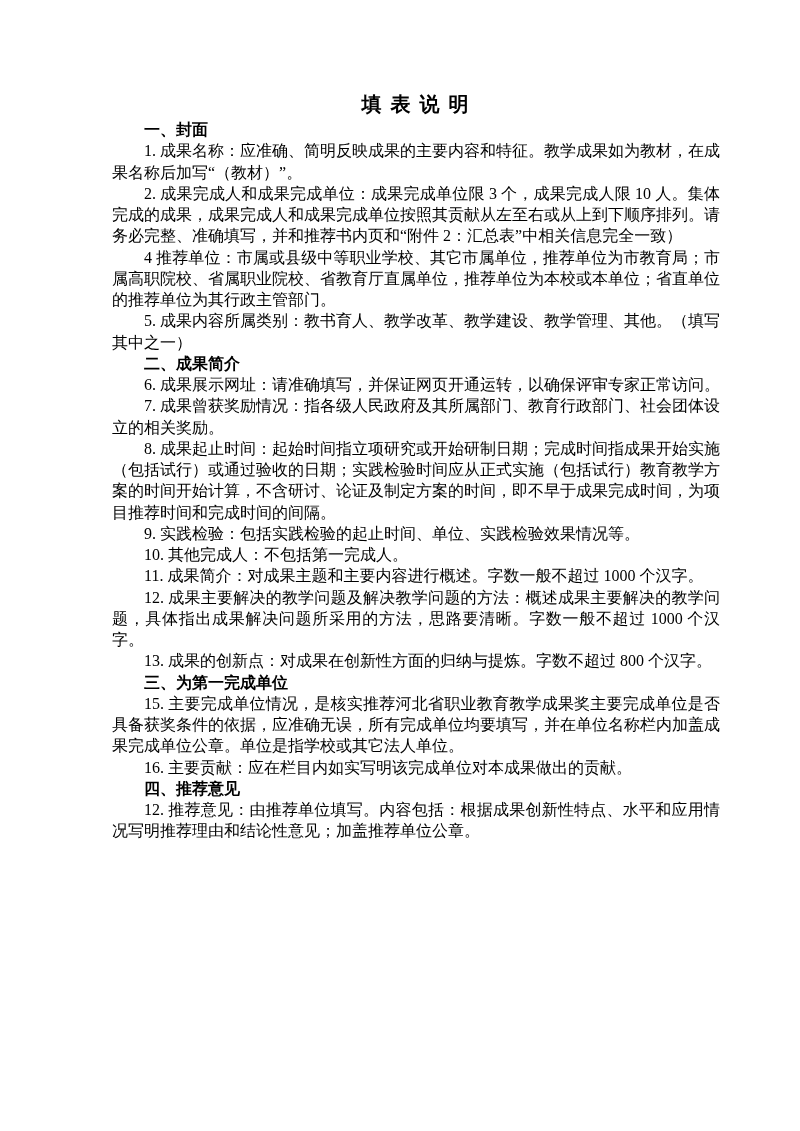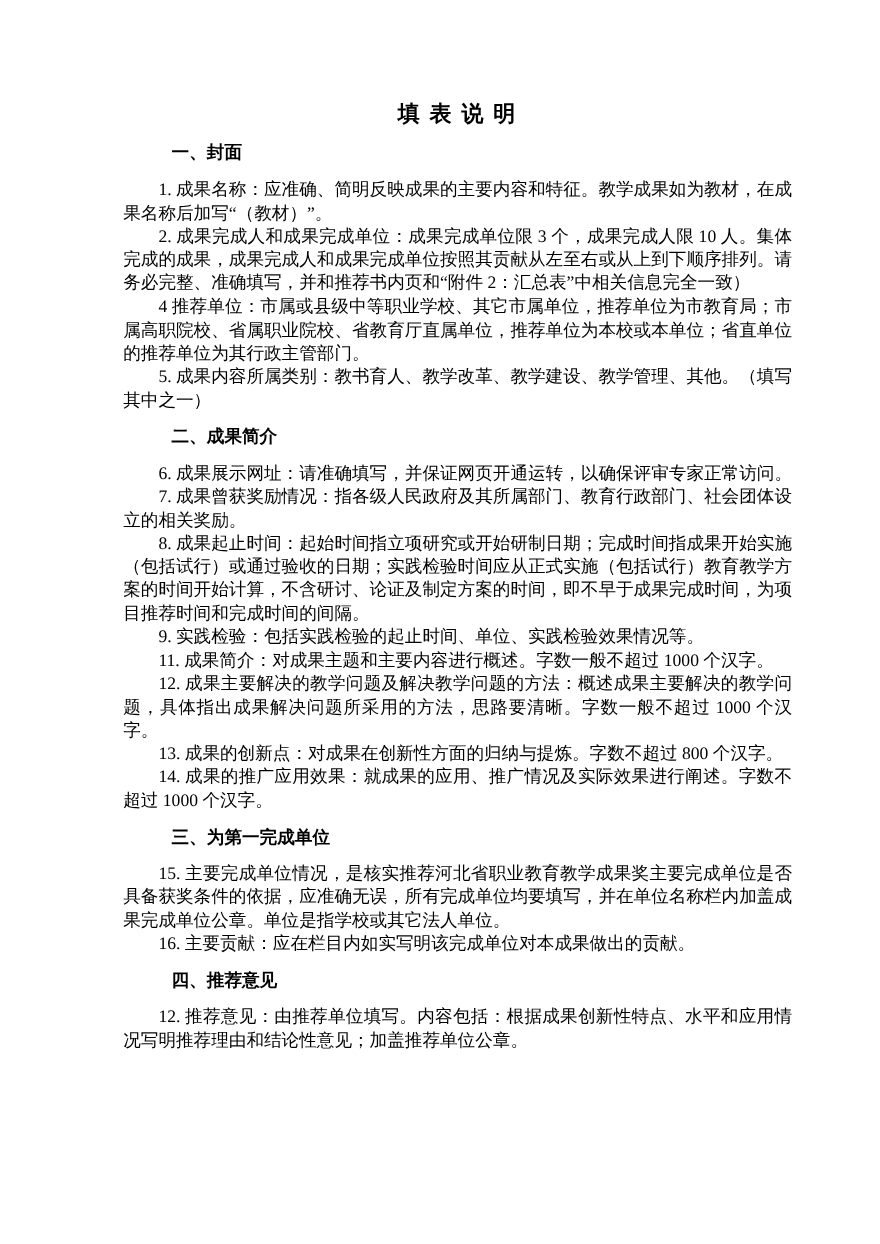--- a/index.html
+++ b/index.html
@@ -30,21 +30,21 @@
   .para {
     margin: 0;
     text-indent: 2em;
     text-align: justify;
     word-break: break-all;
   }
   .sec-heading {
     font-size: 16px;
     line-height: 21.25px;
     font-weight: bold;
-    margin: 12px;
+    margin: 0;
     text-indent: 2em;
   }
 </style>
 </head>
 <body>
 
 <main class="page">
 
   <h1 class="doc-title">填 表 说 明</h1>
 
@@ -53,24 +53,24 @@
   <p class="para">1. 成果名称：应准确、简明反映成果的主要内容和特征。教学成果如为教材，在成果名称后加写“（教材）”。</p>
   <p class="para">2. 成果完成人和成果完成单位：成果完成单位限 3 个，成果完成人限 10 人。集体完成的成果，成果完成人和成果完成单位按照其贡献从左至右或从上到下顺序排列。请务必完整、准确填写，并和推荐书内页和“附件 2：汇总表”中相关信息完全一致）</p>
   <p class="para">4 推荐单位：市属或县级中等职业学校、其它市属单位，推荐单位为市教育局；市属高职院校、省属职业院校、省教育厅直属单位，推荐单位为本校或本单位；省直单位的推荐单位为其行政主管部门。</p>
   <p class="para">5. 成果内容所属类别：教书育人、教学改革、教学建设、教学管理、其他。（填写其中之一）</p>
 
   <h2 class="sec-heading">二、成果简介</h2>
   <p class="para">6. 成果展示网址：请准确填写，并保证网页开通运转，以确保评审专家正常访问。</p>
   <p class="para">7. 成果曾获奖励情况：指各级人民政府及其所属部门、教育行政部门、社会团体设立的相关奖励。</p>
   <p class="para">8. 成果起止时间：起始时间指立项研究或开始研制日期；完成时间指成果开始实施（包括试行）或通过验收的日期；实践检验时间应从正式实施（包括试行）教育教学方案的时间开始计算，不含研讨、论证及制定方案的时间，即不早于成果完成时间，为项目推荐时间和完成时间的间隔。</p>
   <p class="para">9. 实践检验：包括实践检验的起止时间、单位、实践检验效果情况等。</p>
+  <p class="para">10. 其他完成人：不包括第一完成人。</p>
   <p class="para">11. 成果简介：对成果主题和主要内容进行概述。字数一般不超过 1000 个汉字。</p>
   <p class="para">12. 成果主要解决的教学问题及解决教学问题的方法：概述成果主要解决的教学问题，具体指出成果解决问题所采用的方法，思路要清晰。字数一般不超过 1000 个汉字。</p>
   <p class="para">13. 成果的创新点：对成果在创新性方面的归纳与提炼。字数不超过 800 个汉字。</p>
-  <p class="para">14. 成果的推广应用效果：就成果的应用、推广情况及实际效果进行阐述。字数不超过 1000 个汉字。</p>
 
   <h2 class="sec-heading">三、为第一完成单位</h2>
   <p class="para">15. 主要完成单位情况，是核实推荐河北省职业教育教学成果奖主要完成单位是否具备获奖条件的依据，应准确无误，所有完成单位均要填写，并在单位名称栏内加盖成果完成单位公章。单位是指学校或其它法人单位。</p>
   <p class="para">16. 主要贡献：应在栏目内如实写明该完成单位对本成果做出的贡献。</p>
 
   <h2 class="sec-heading">四、推荐意见</h2>
   <p class="para">12. 推荐意见：由推荐单位填写。内容包括：根据成果创新性特点、水平和应用情况写明推荐理由和结论性意见；加盖推荐单位公章。</p>
 
 </main>
 

